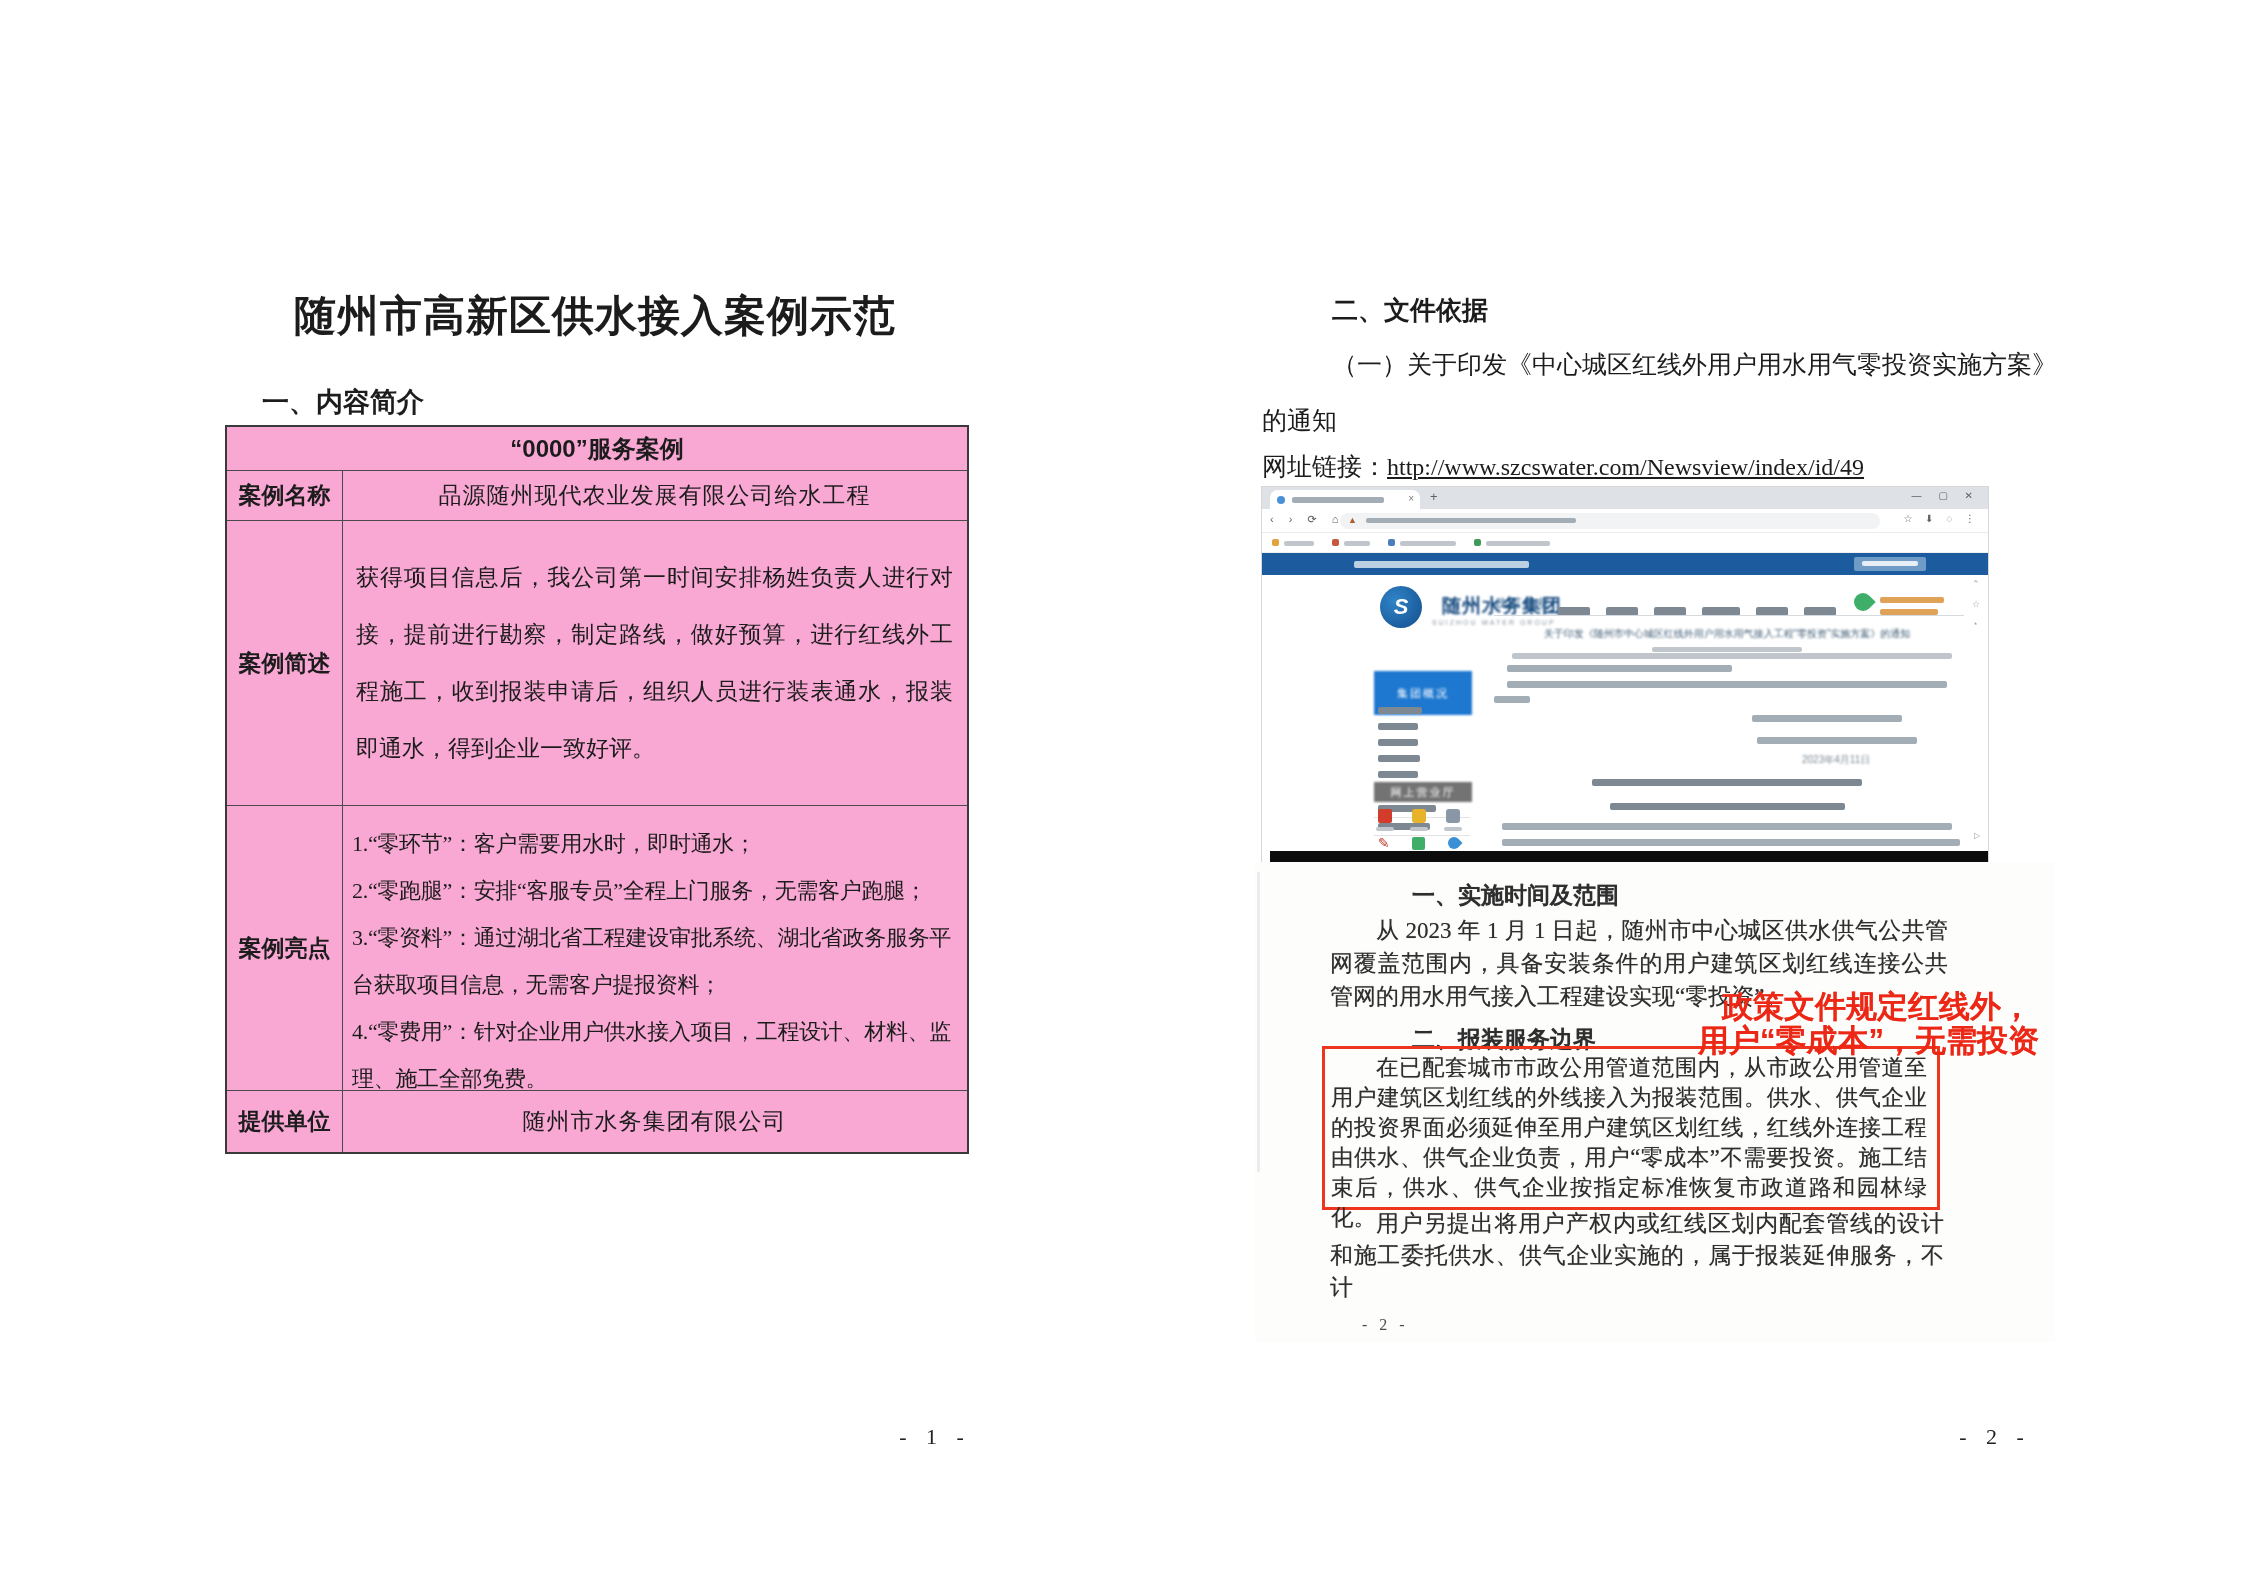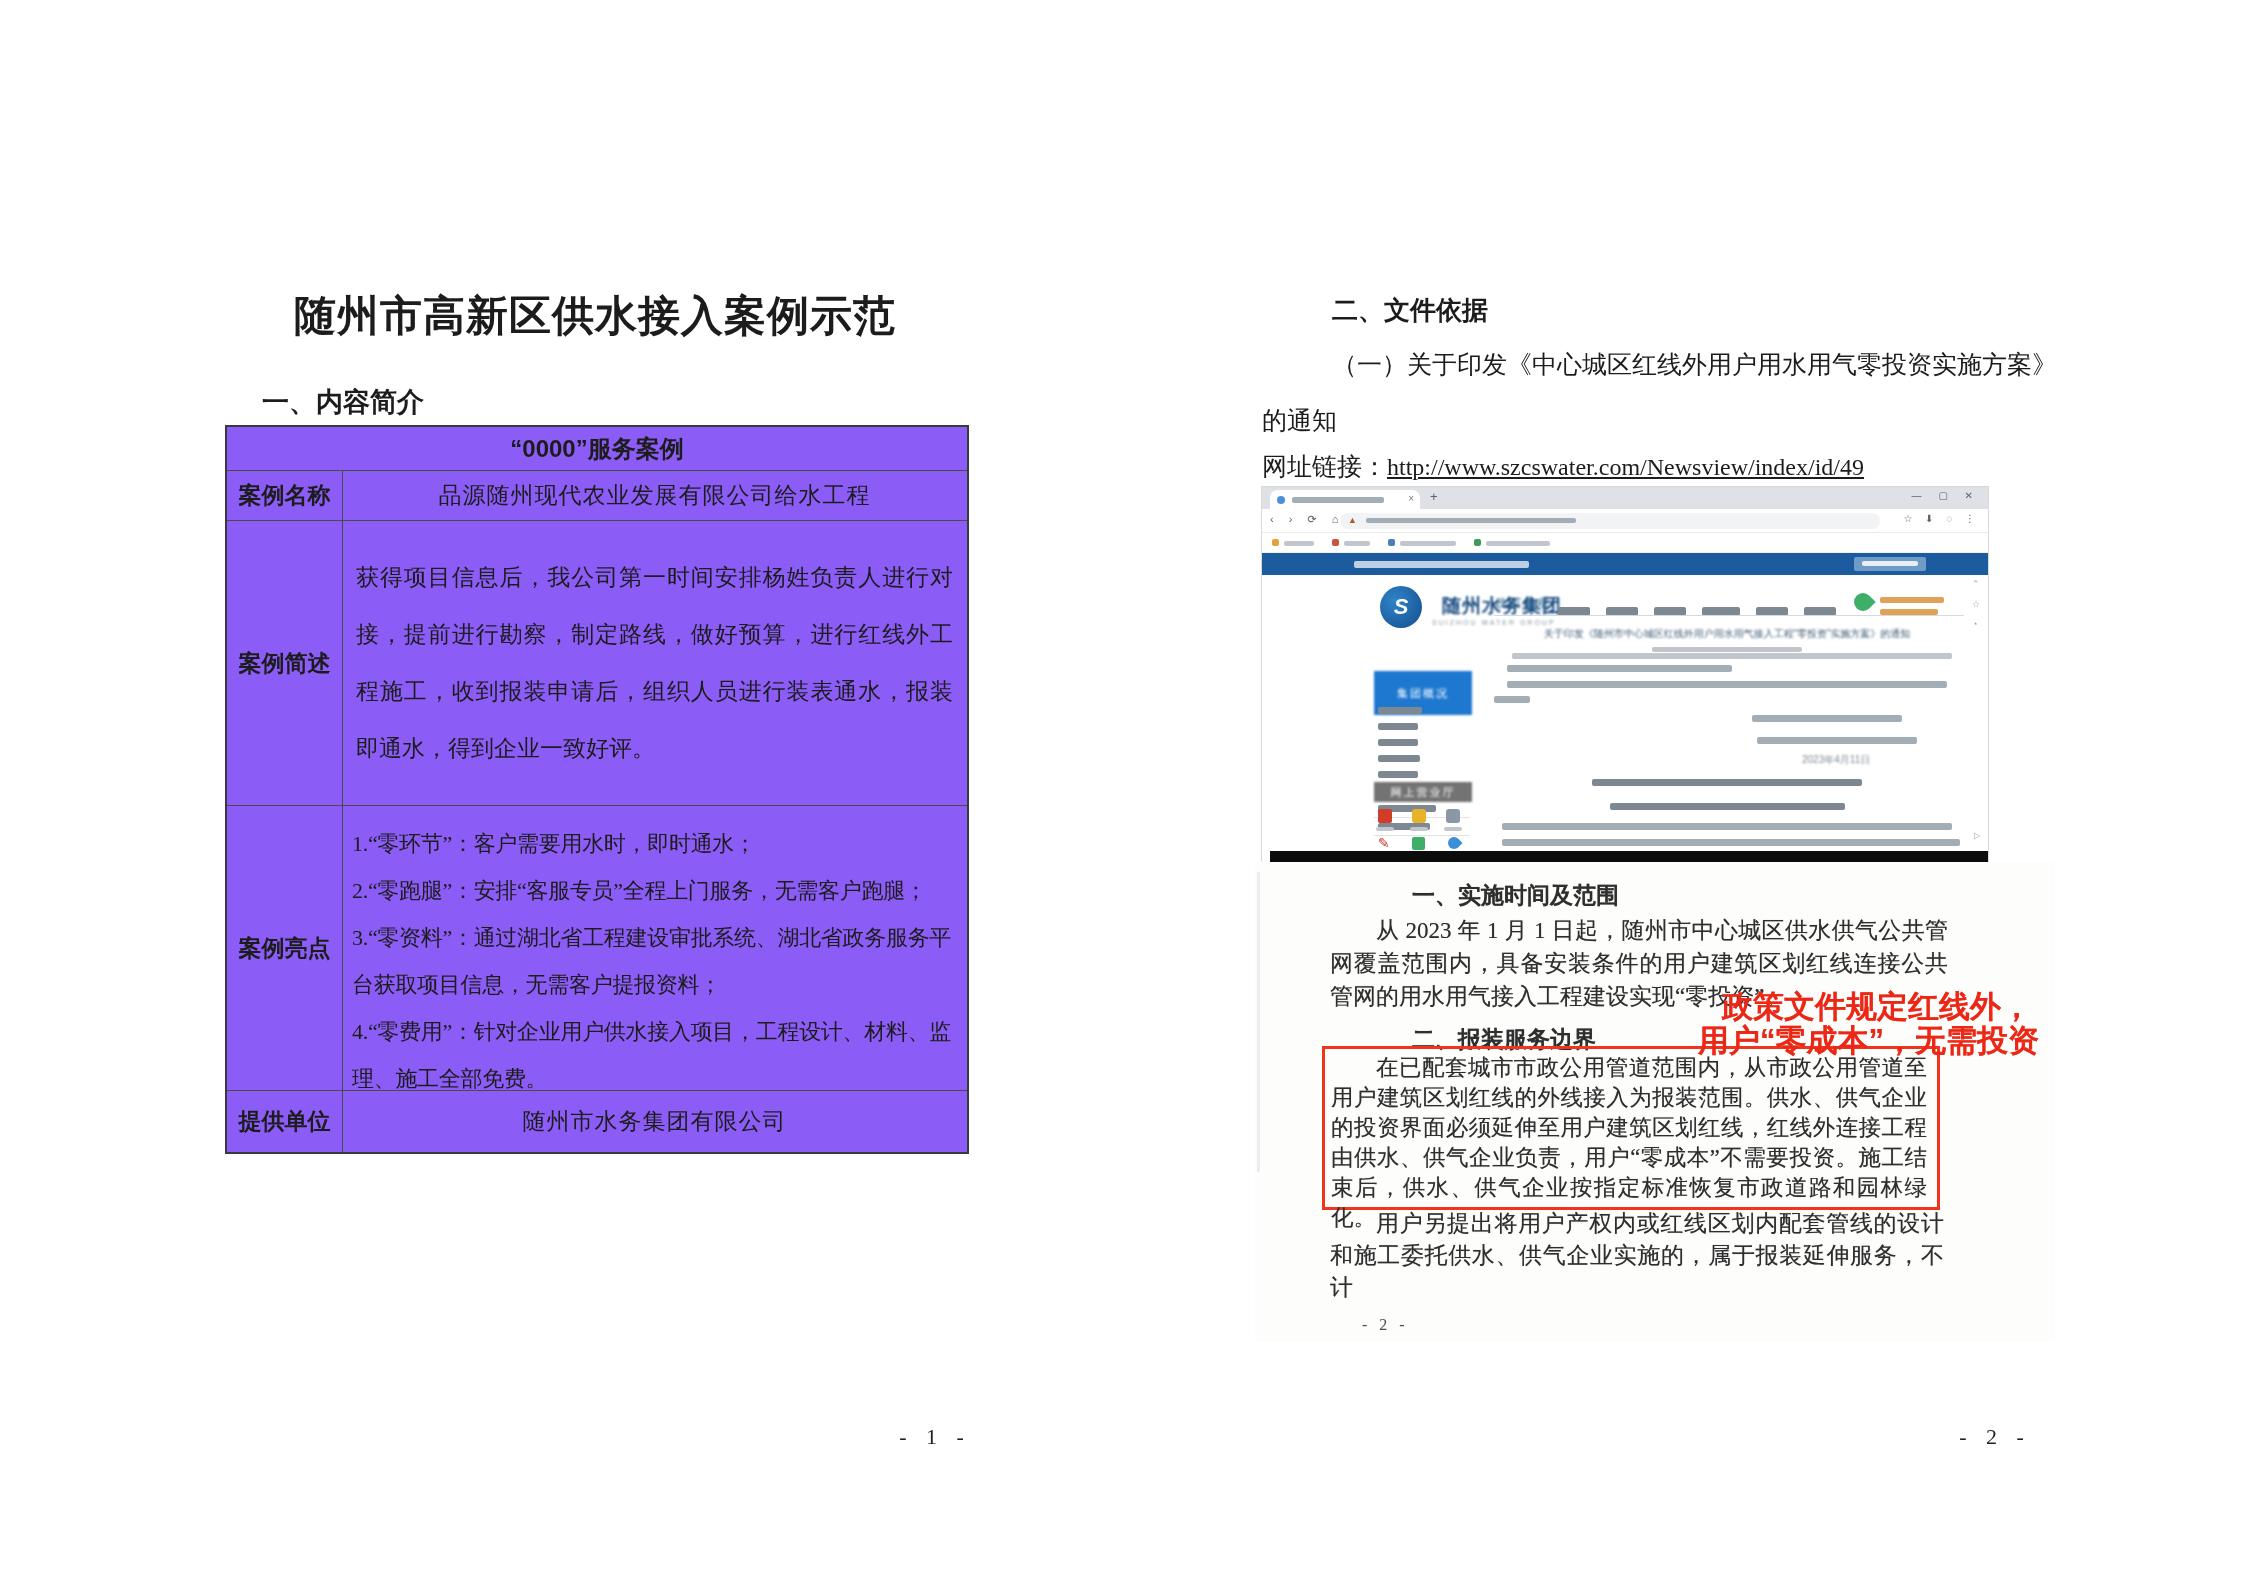--- a/index.html
+++ b/index.html
@@ -4,21 +4,21 @@
 <style>
   html,body{margin:0;padding:0;background:#ffffff;}
   .canvas{position:relative;width:2245px;height:1587px;background:#ffffff;overflow:hidden;
           font-family:"Liberation Sans","DejaVu Sans",sans-serif;color:#1c1c1c;}
   .abs{position:absolute;}
   .sans{font-family:"Liberation Sans","DejaVu Sans",sans-serif;}
   .serif{font-family:"Liberation Serif","DejaVu Serif",serif;}
   .bold{font-weight:bold;}
   .center{text-align:center;}
   
-  .tbl{border:2px solid #3a3a3a;background:#8b5cf6;}
+  .tbl{border:2px solid #3a3a3a;background:#f9a8d4;}
   .trow{position:absolute;left:0;width:100%;box-sizing:border-box;border-top:1.5px solid #4a4a4a;}
   .tlabel{position:absolute;left:0;top:0;bottom:0;width:115px;border-right:1.5px solid #4a4a4a;
           display:flex;align-items:center;justify-content:center;font-weight:bold;font-size:23px;}
   .tvalue{position:absolute;left:115px;top:0;bottom:0;right:0;display:flex;align-items:center;justify-content:center;}
   
   .shot{background:#ffffff;box-shadow:0 0 0 1px #d8d8d8;overflow:hidden;}
   .shot *{box-sizing:border-box;}
   .bar{position:absolute;background:#a3adb5;border-radius:2px;filter:blur(0.6px);}
   .bar.dark{background:#7d8893;}
   .bar.light{background:#c0c6cc;}

